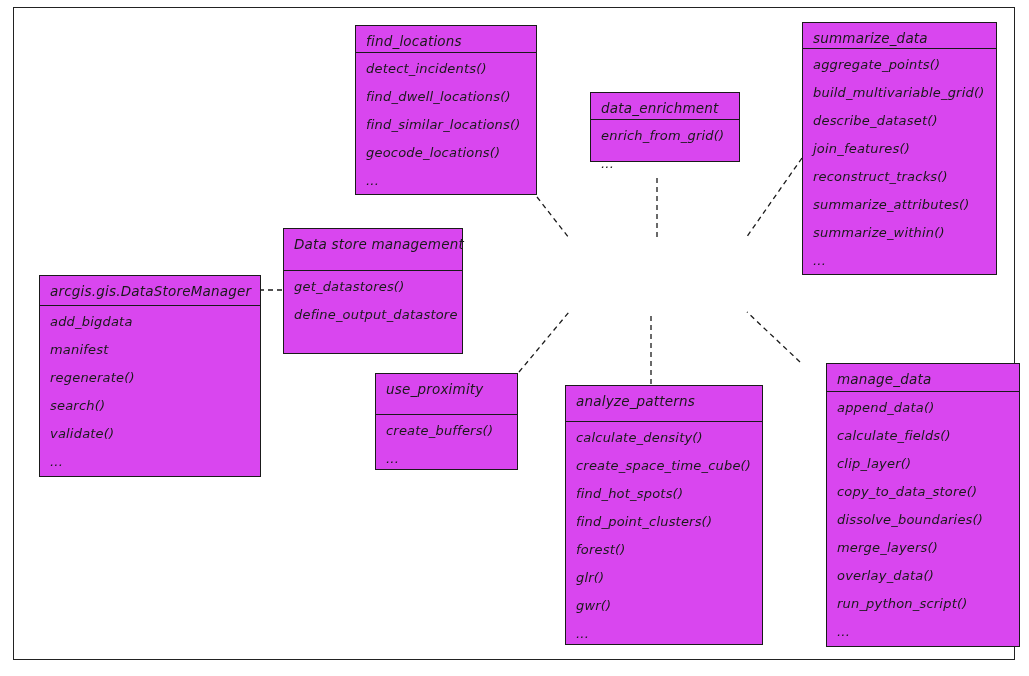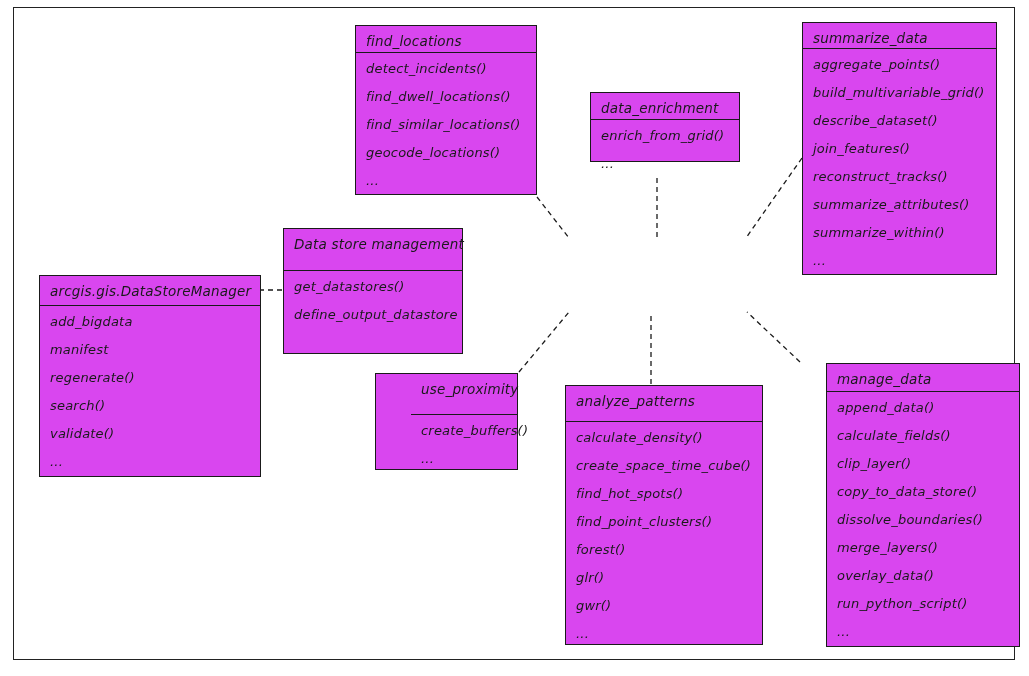--- a/index.html
+++ b/index.html
@@ -100,21 +100,21 @@
     <div class="uml-items">
         <div class="row">add_bigdata</div>
         <div class="row">manifest</div>
         <div class="row">regenerate()</div>
         <div class="row">search()</div>
         <div class="row">validate()</div>
         <div class="row">...</div>
       </div>
   </div>
 
-  <div class="uml-box" style="left:375px;top:373px;width:143px;height:97px;padding-left:35px;">
+  <div class="uml-box" style="left:375px;top:373px;width:143px;height:97px;">
     <div class="uml-title" style="height:41px;">use_proximity</div>
     <div class="uml-items">
         <div class="row">create_buffers()</div>
         <div class="row">...</div>
       </div>
   </div>
 
   <div class="uml-box" style="left:565px;top:385px;width:198px;height:260px;">
     <div class="uml-title" style="height:36px;">analyze_patterns</div>
     <div class="uml-items">

